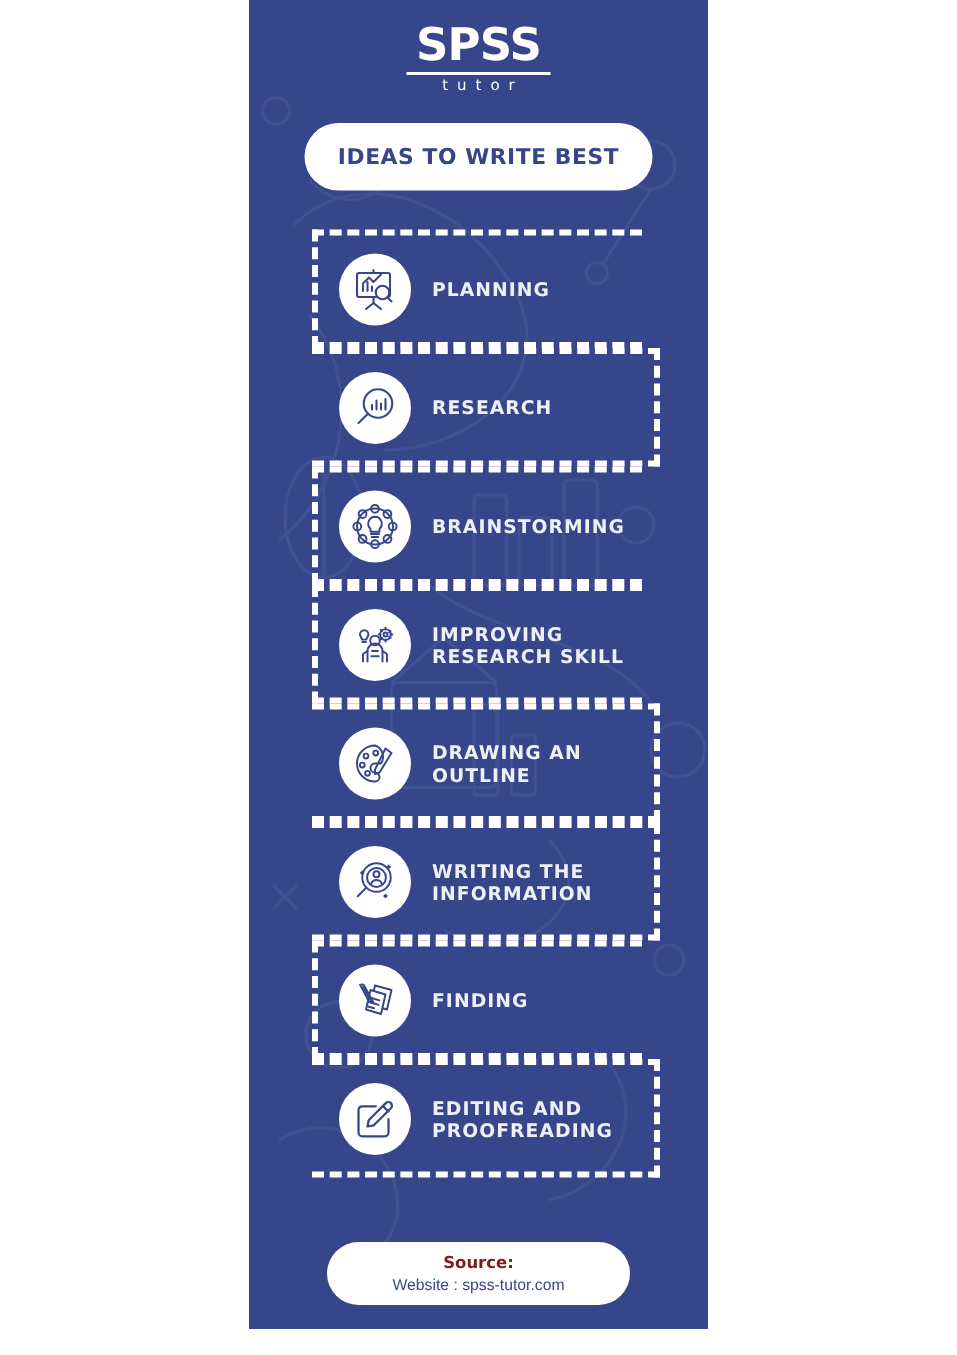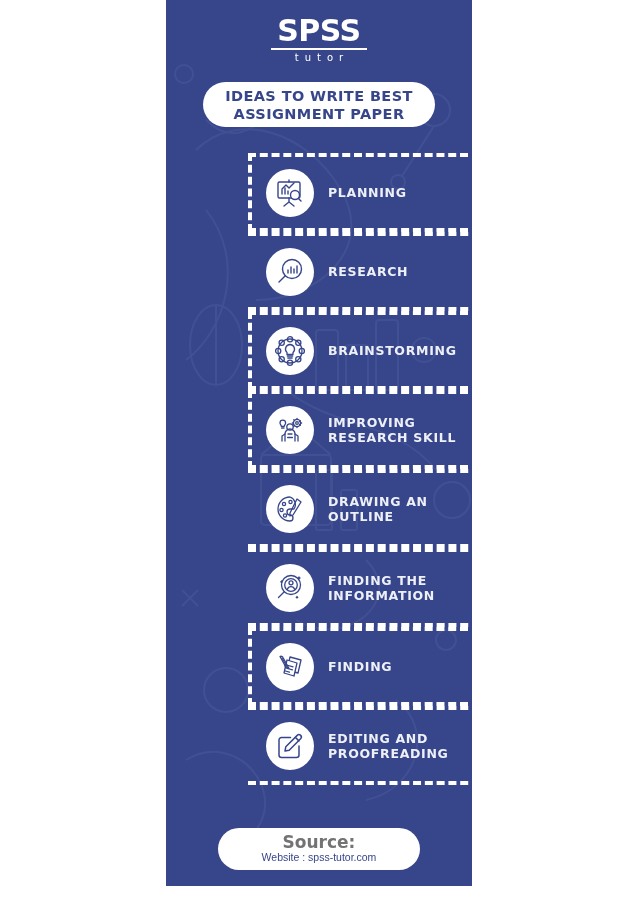--- a/index.html
+++ b/index.html
@@ -96,21 +96,20 @@
     line-height: 18px;
     text-align: center;
   }
 
   
   .steps {
     position: absolute;
     left: 0;
     top: 153px;
     width: 306px;
-    padding-left: 40px;
   }
 
   .step {
     position: relative;
     height: 79px;
     box-sizing: border-box;
     display: flex;
     align-items: center;
   }
   
@@ -177,23 +176,23 @@
     height: 42px;
     background: #ffffff;
     border-radius: 21px;
     display: flex;
     flex-direction: column;
     align-items: center;
     justify-content: center;
   }
   .source-title {
     font-family: "DejaVu Sans", sans-serif;
-    font-size: 17px;
+    font-size: 11px;
     font-weight: bold;
-    color: #737373;
+    color: #7f1d1d;
     line-height: 16px;
   }
   .source-sub {
     font-family: Liberation Sans, sans-serif;
     font-size: 10.5px;
     color: #37468a;
     line-height: 14px;
   }
 </style>
 </head>
@@ -234,21 +233,20 @@
     </svg>
 
     <div class="logo-wrap">
       <div class="logo-main">SPSS</div>
       <div class="logo-rule"></div>
       <div class="logo-sub">tutor</div>
     </div>
 
     <div class="title-pill">
       <div class="title-line">IDEAS TO WRITE BEST</div>
-      <div class="title-line">ASSIGNMENT PAPER</div>
     </div>
 
     <div class="steps">
 
       <div class="step l">
         <div class="frame">
           <div class="h-top"></div>
           <div class="h-bot"></div>
           <div class="v-left"></div>
         </div>
@@ -359,21 +357,21 @@
         <div class="step-icon">
           <svg width="32" height="32" viewBox="0 0 32 32" fill="none" stroke="#37468a" stroke-width="1.3" stroke-linecap="round" stroke-linejoin="round">
             <circle cx="17" cy="13" r="9.5"></circle>
             <circle cx="17" cy="13" r="6.3"></circle>
             <circle cx="17" cy="10.8" r="2"></circle>
             <path d="M13.4 17.2 a3.8 3.8 0 0 1 7.2 0"></path>
             <path d="M10.3 19.7 L4.5 25.5"></path>
             <path d="M25 5 l0 2 M26 6 l-2 0 M7.5 9 l0 1.6 M8.3 9.8 l-1.6 0 M23 24.5 l0 1.6 M23.8 25.3 l-1.6 0"></path>
           </svg>
         </div>
-        <div class="step-label">FINDING THE
+        <div class="step-label">WRITING THE
 INFORMATION</div>
       </div>
 
       <div class="step l">
         <div class="frame">
           <div class="h-top"></div>
           <div class="h-bot"></div>
           <div class="v-left"></div>
         </div>
         <div class="step-icon">

